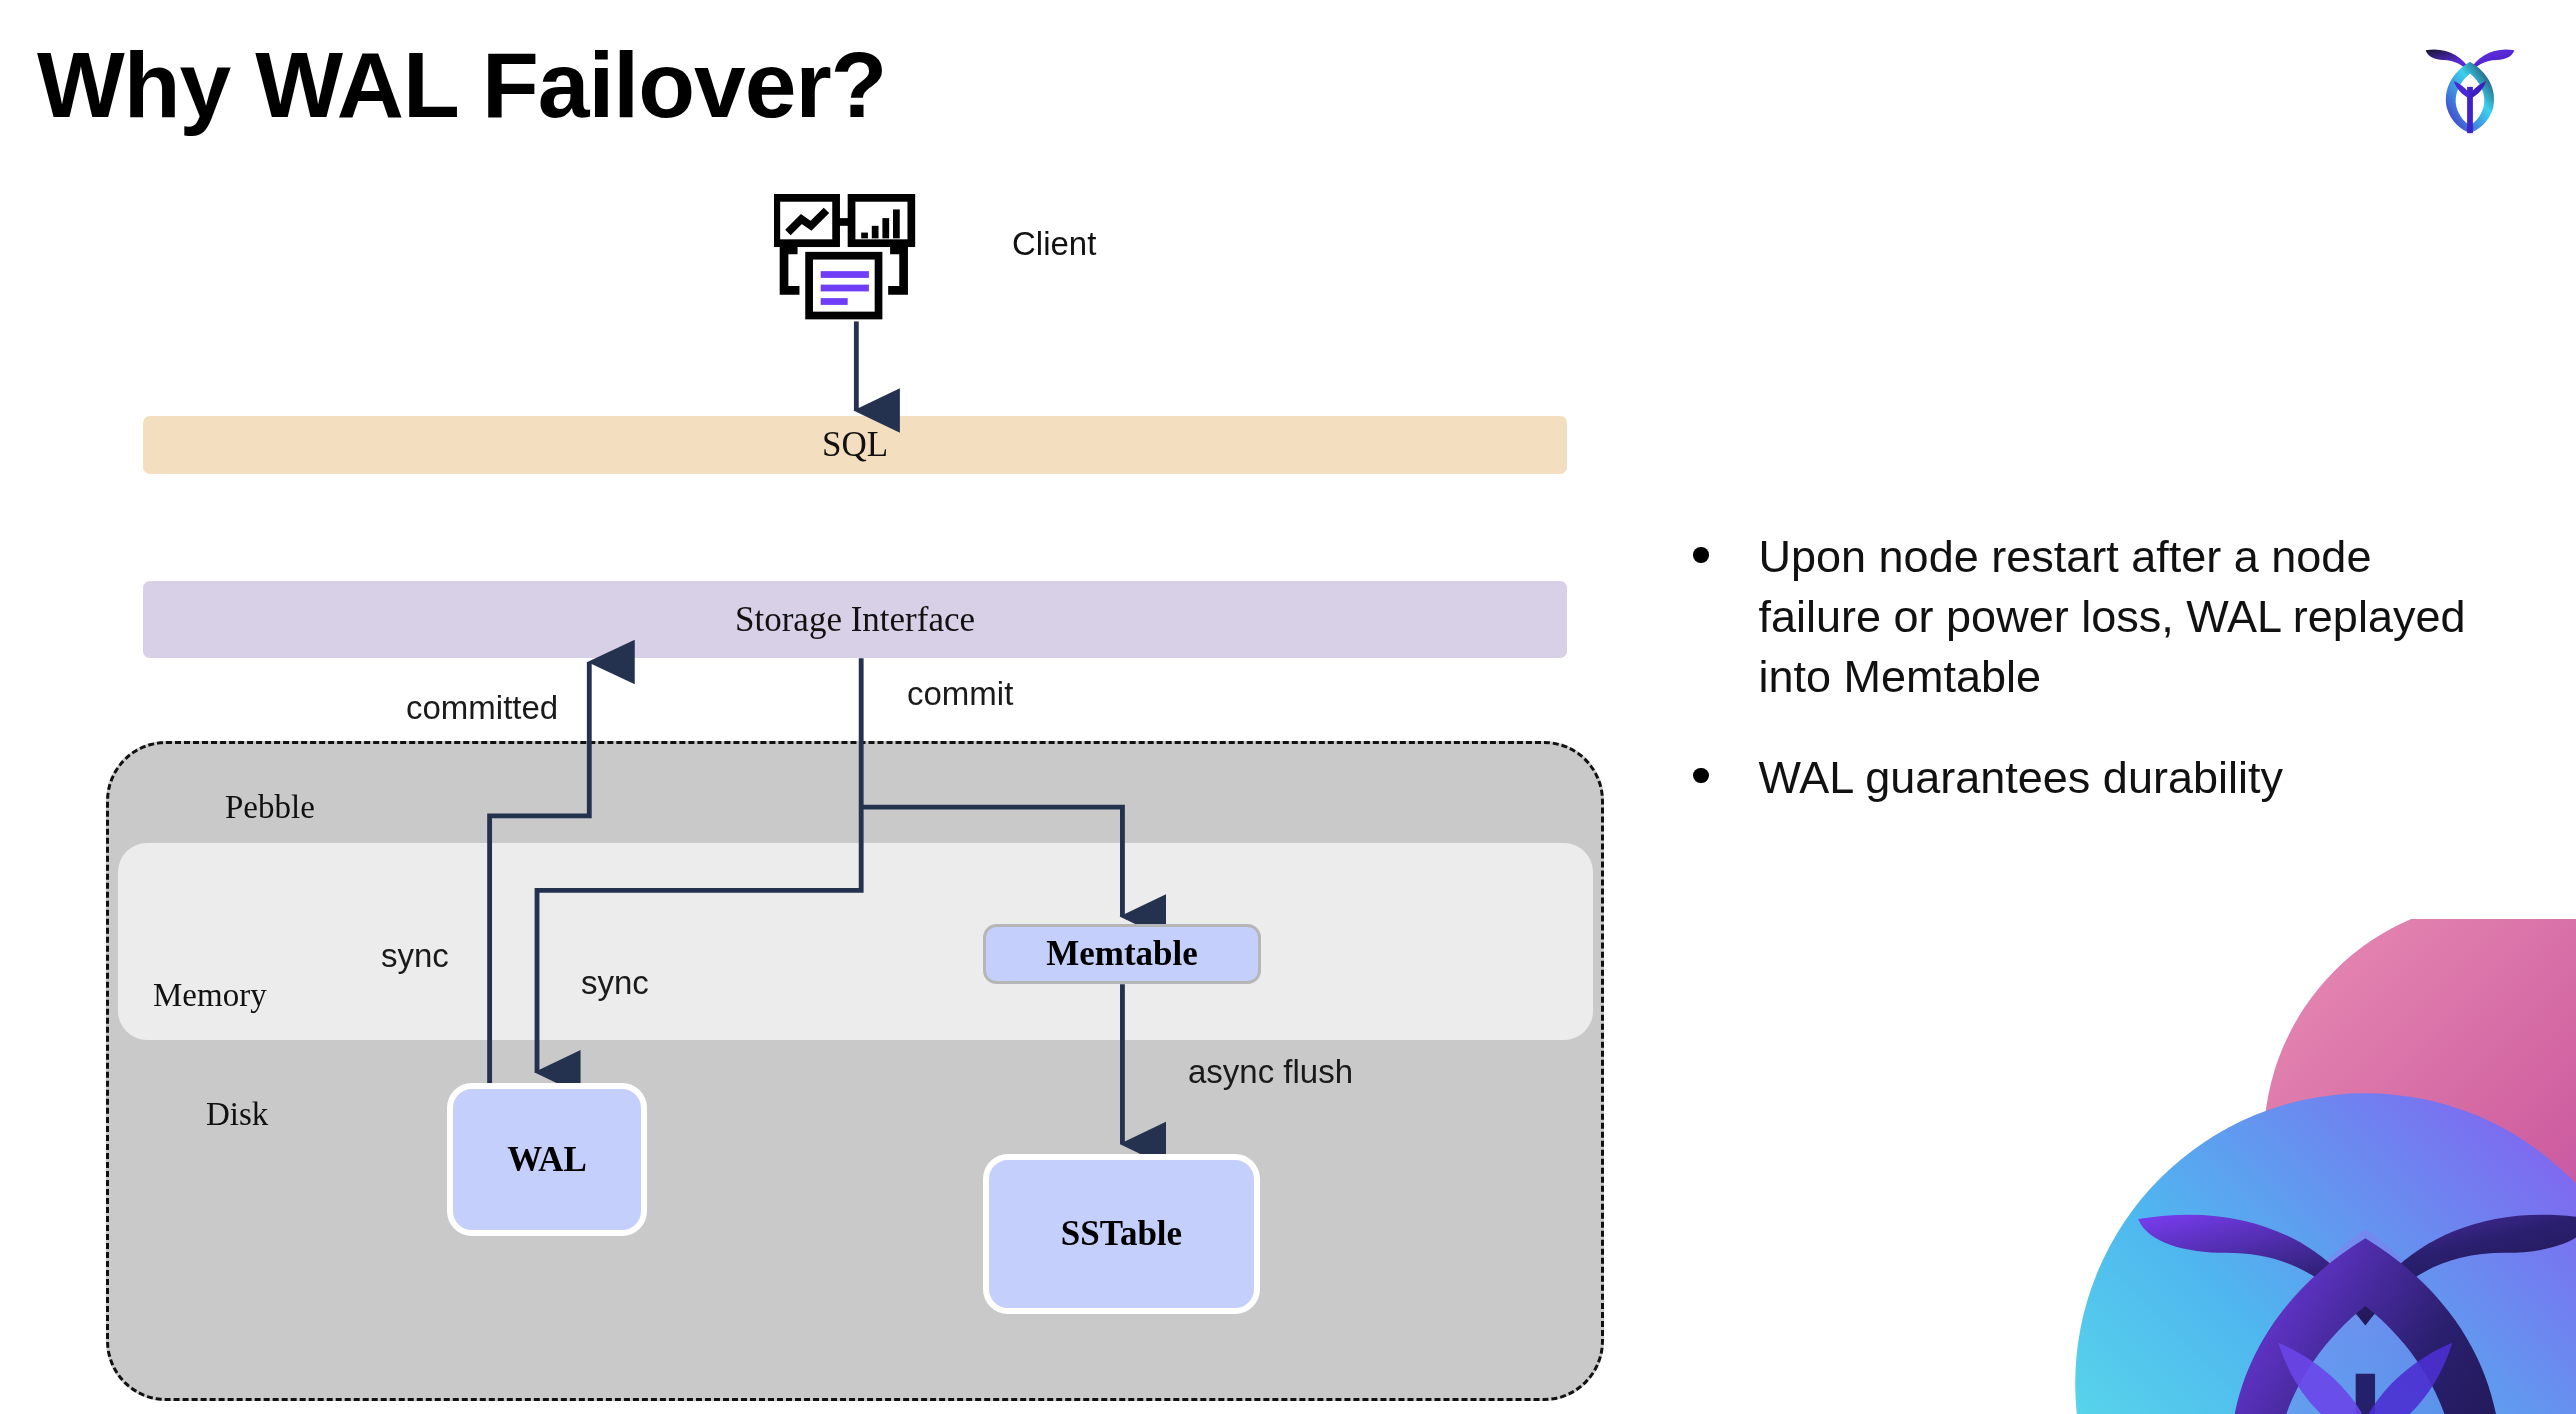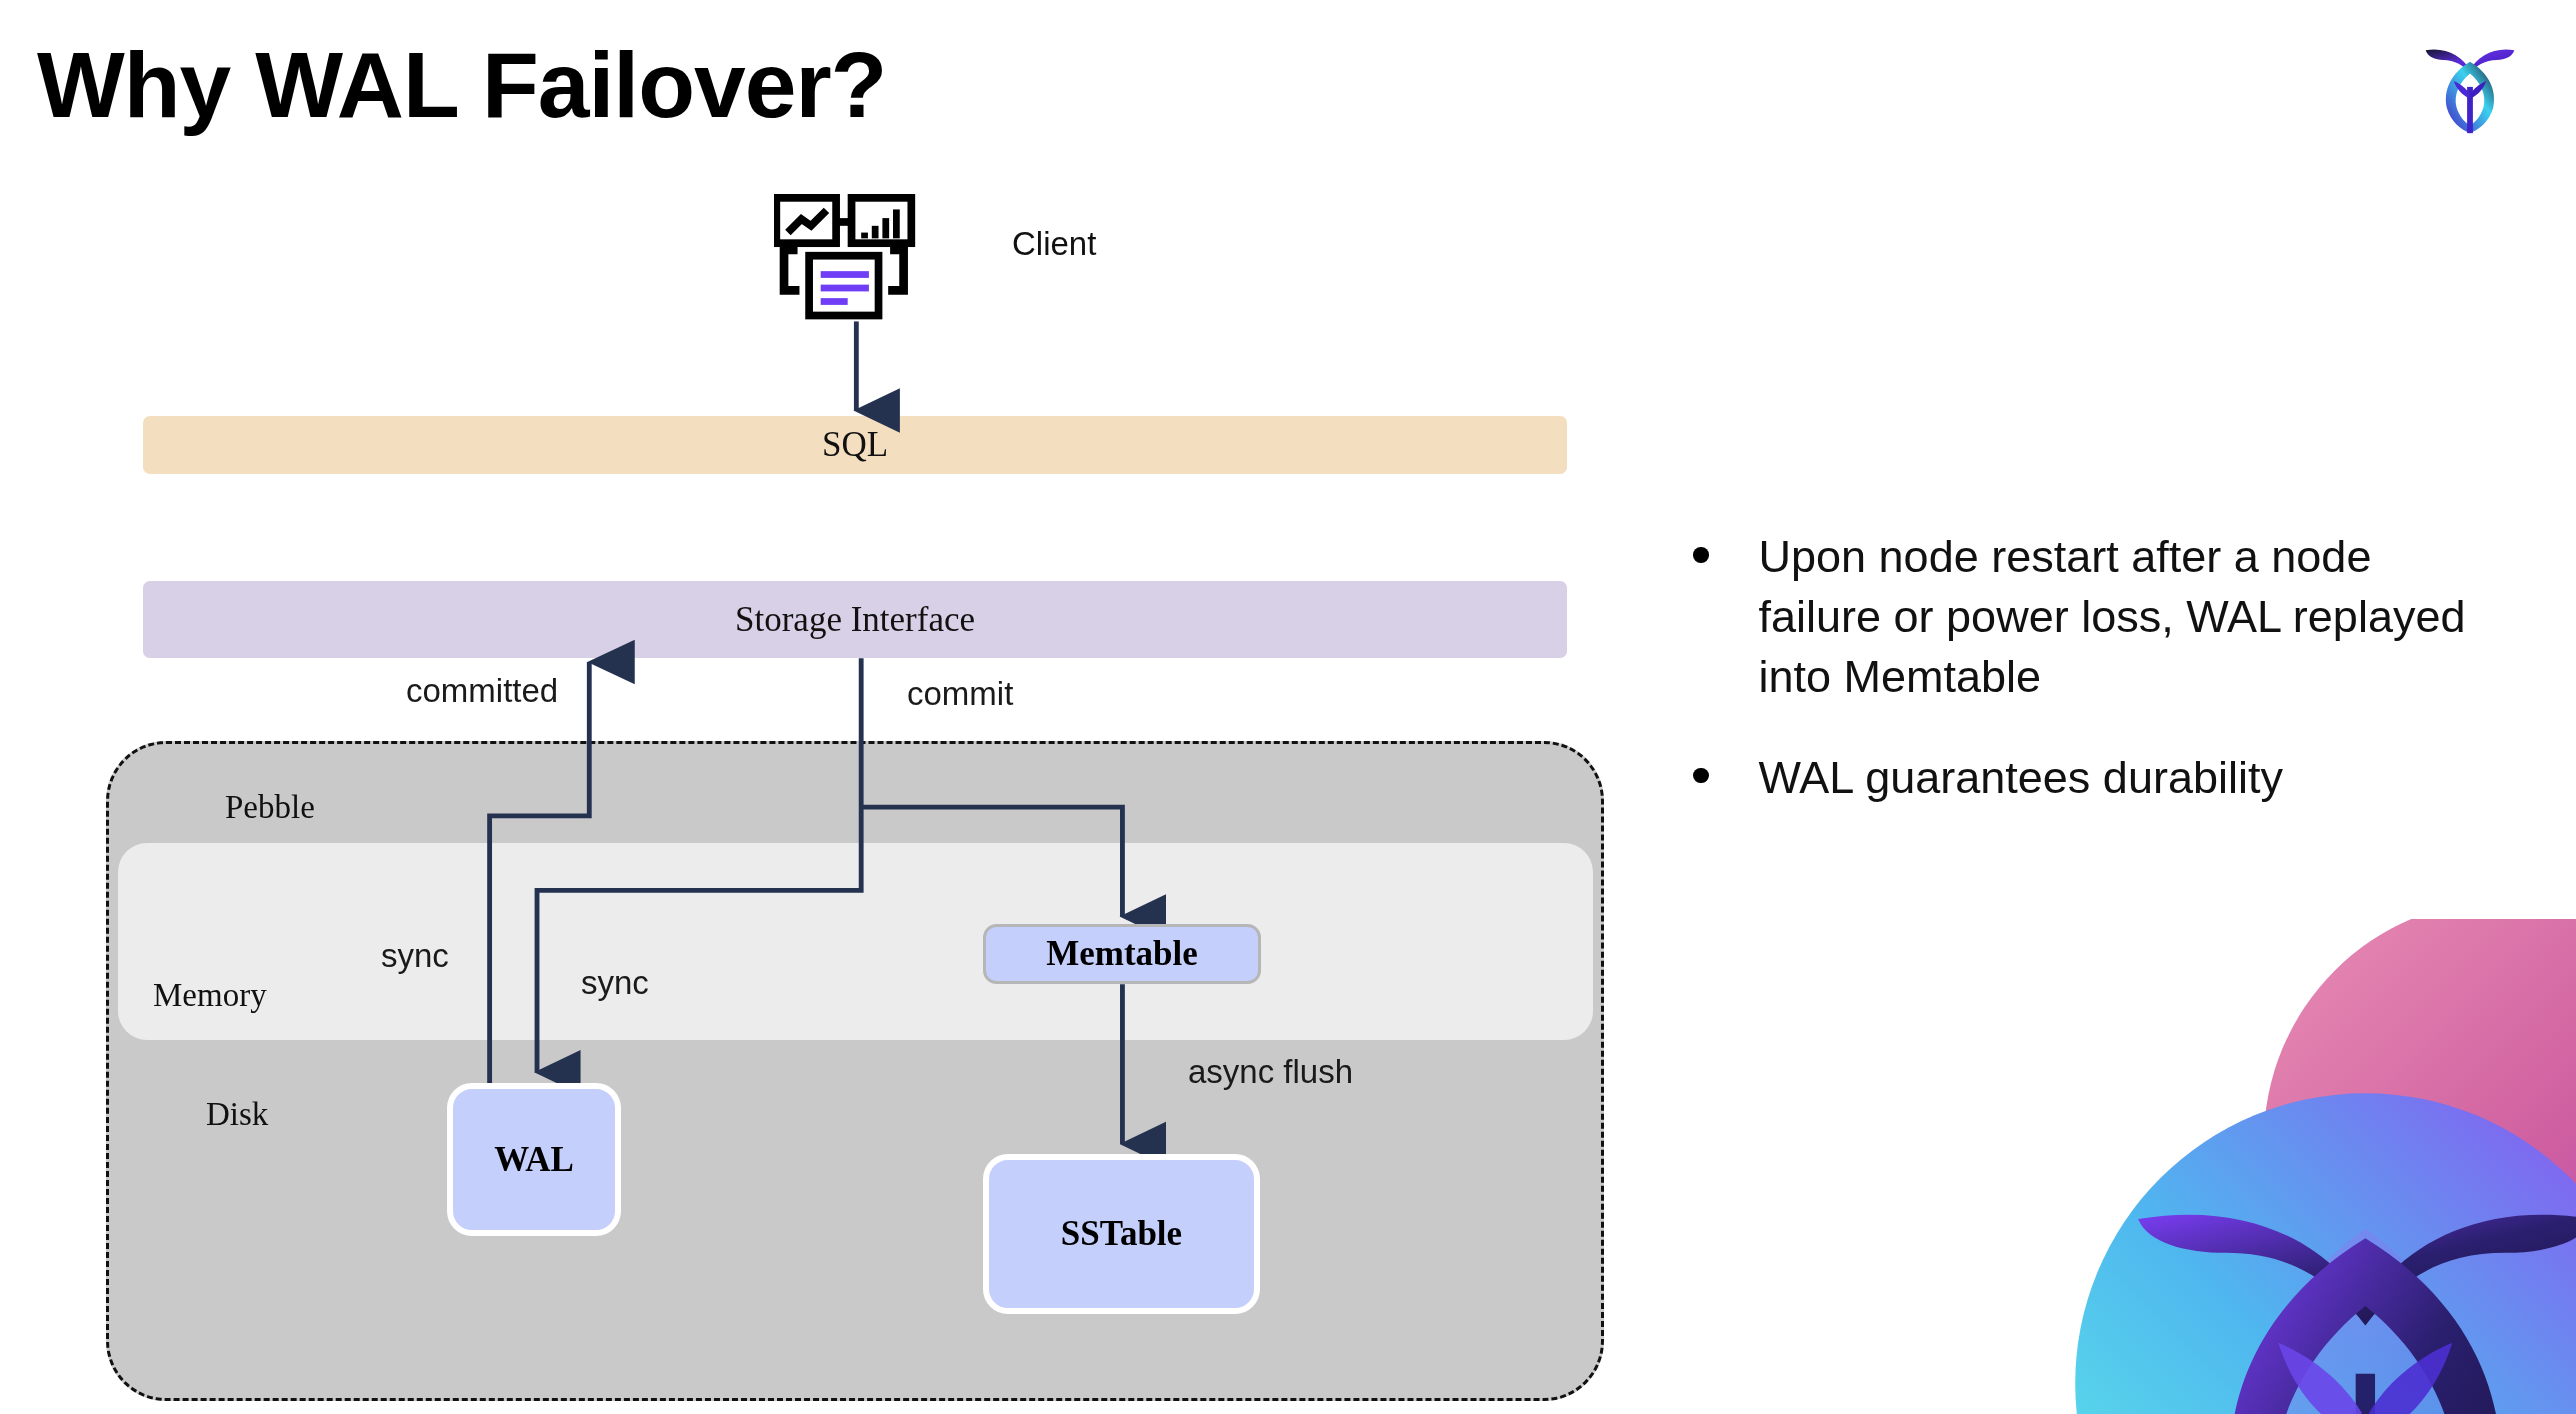--- a/index.html
+++ b/index.html
@@ -59,34 +59,34 @@
   .node{
     position:absolute;display:flex;align-items:center;justify-content:center;
     font-family:"Liberation Serif",serif;font-weight:bold;color:#000;
     background:#c5cffb;box-sizing:border-box;
   }
   #node-memtable{
     left:983px;top:924px;width:278px;height:60px;border-radius:13.5px;
     border:3.9px solid #b6b6b6;font-size:35px;
   }
   #node-wal{
-    left:447px;top:1083px;width:174px;height:153px;border-radius:25px;
+    left:447px;top:1083px;width:200px;height:153px;border-radius:25px;
     border:6.8px solid #fff;font-size:35px;
   }
   #node-sstable{
     left:983px;top:1154px;width:277px;height:160px;border-radius:25px;
     border:6.8px solid #fff;font-size:35px;
   }
 
   
   .conn-label{
     position:absolute;font-family:"Liberation Sans",sans-serif;
     font-size:33px;color:#1a1a1a;white-space:nowrap;
   }
-  #lbl-committed{left:406px;top:672px;}
+  #lbl-committed{left:406px;top:689px;}
   #lbl-commit{left:907px;top:675px;}
   #lbl-sync1{left:381px;top:937px;}
   #lbl-sync2{left:581px;top:964px;}
   #lbl-flush{left:1188px;top:1053px;}
 
   #wires{position:absolute;left:0;top:0;width:1703px;height:1415px;
          pointer-events:none;overflow:visible;}
 
   
   #client-icon{position:absolute;left:774px;top:194px;width:157px;height:135px;}

